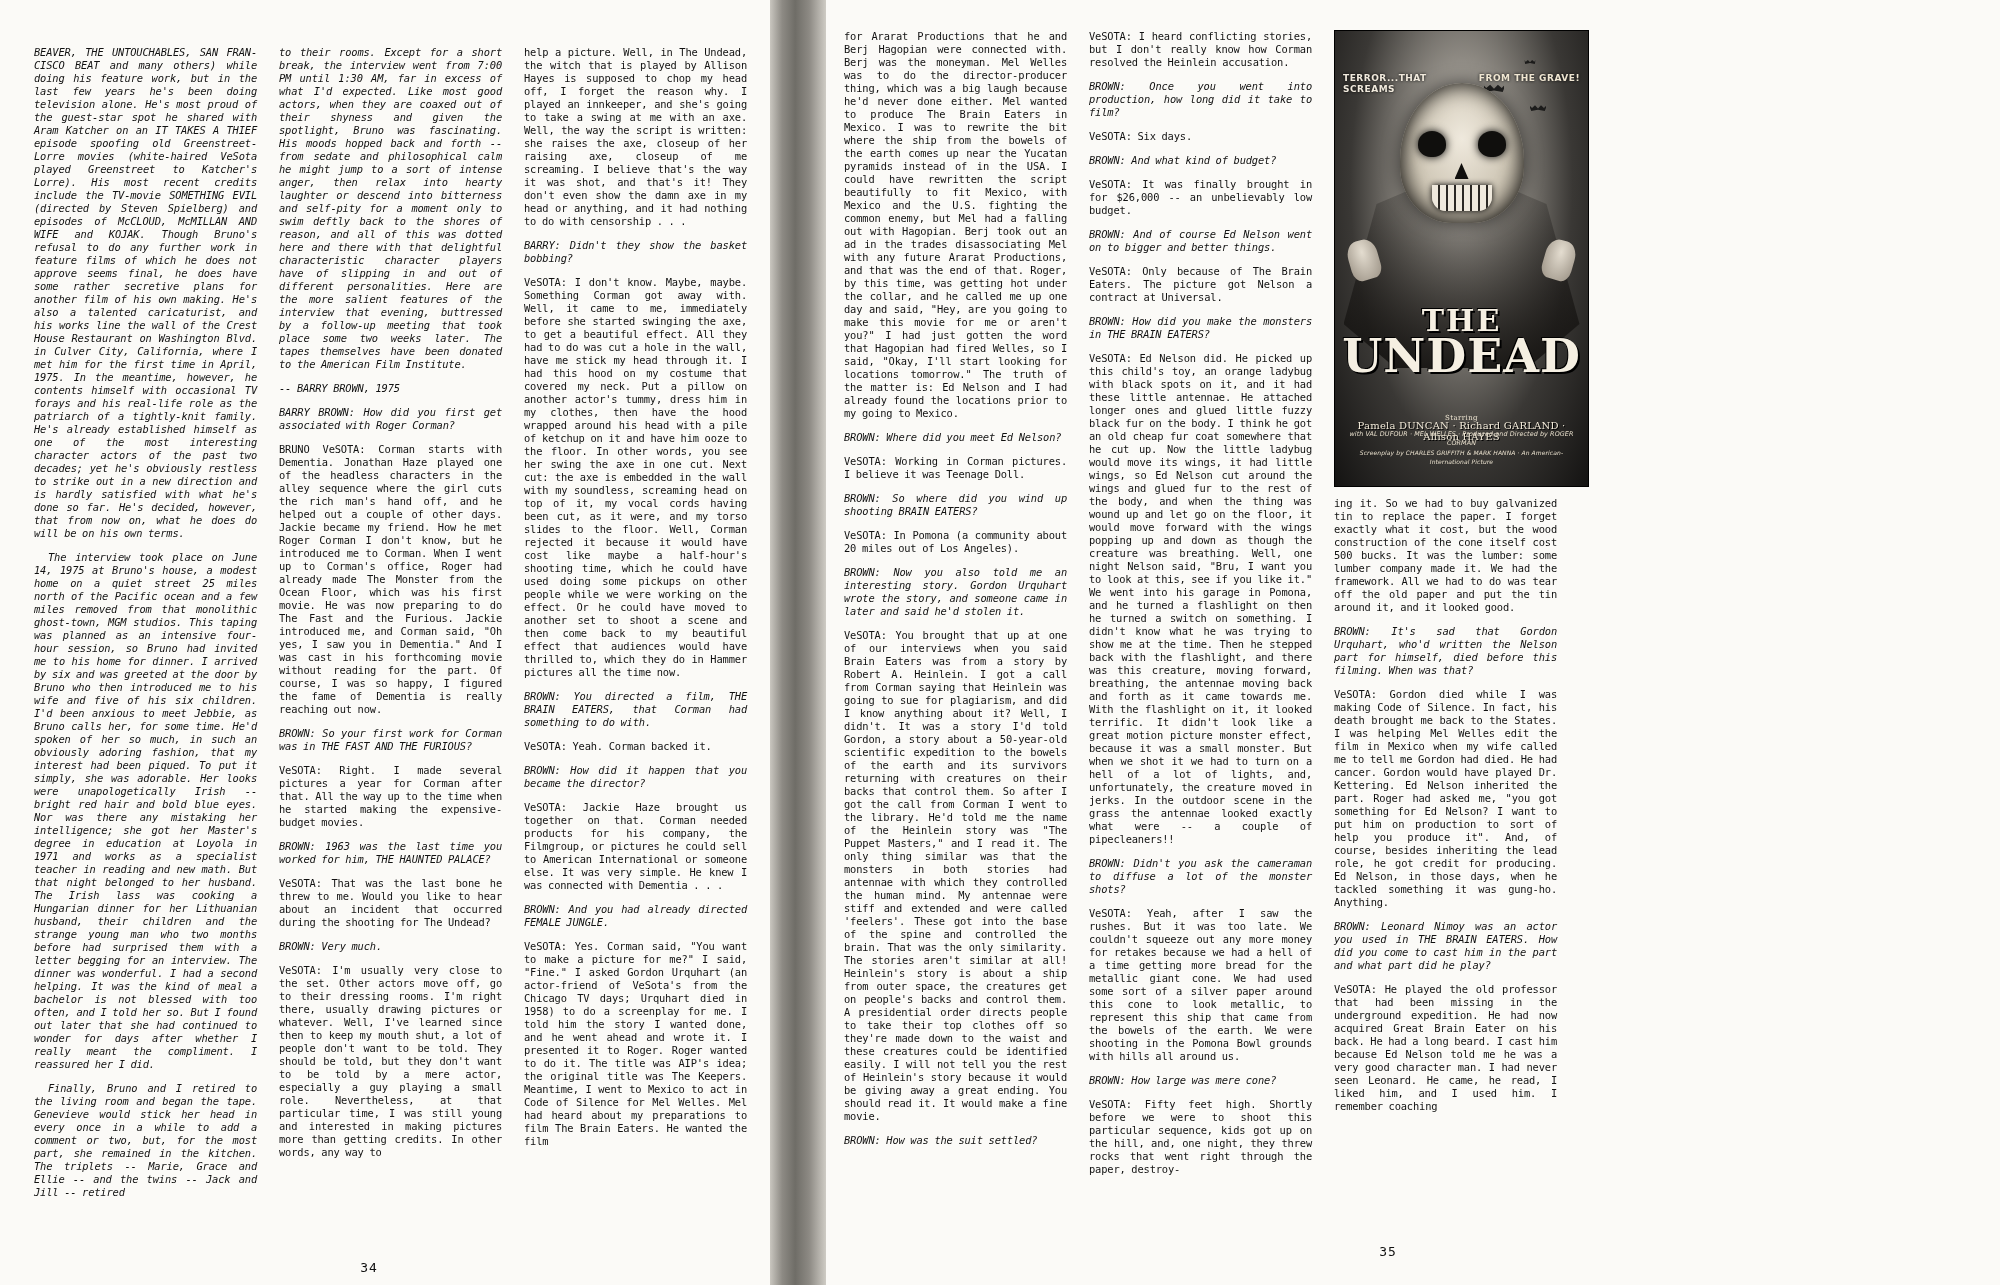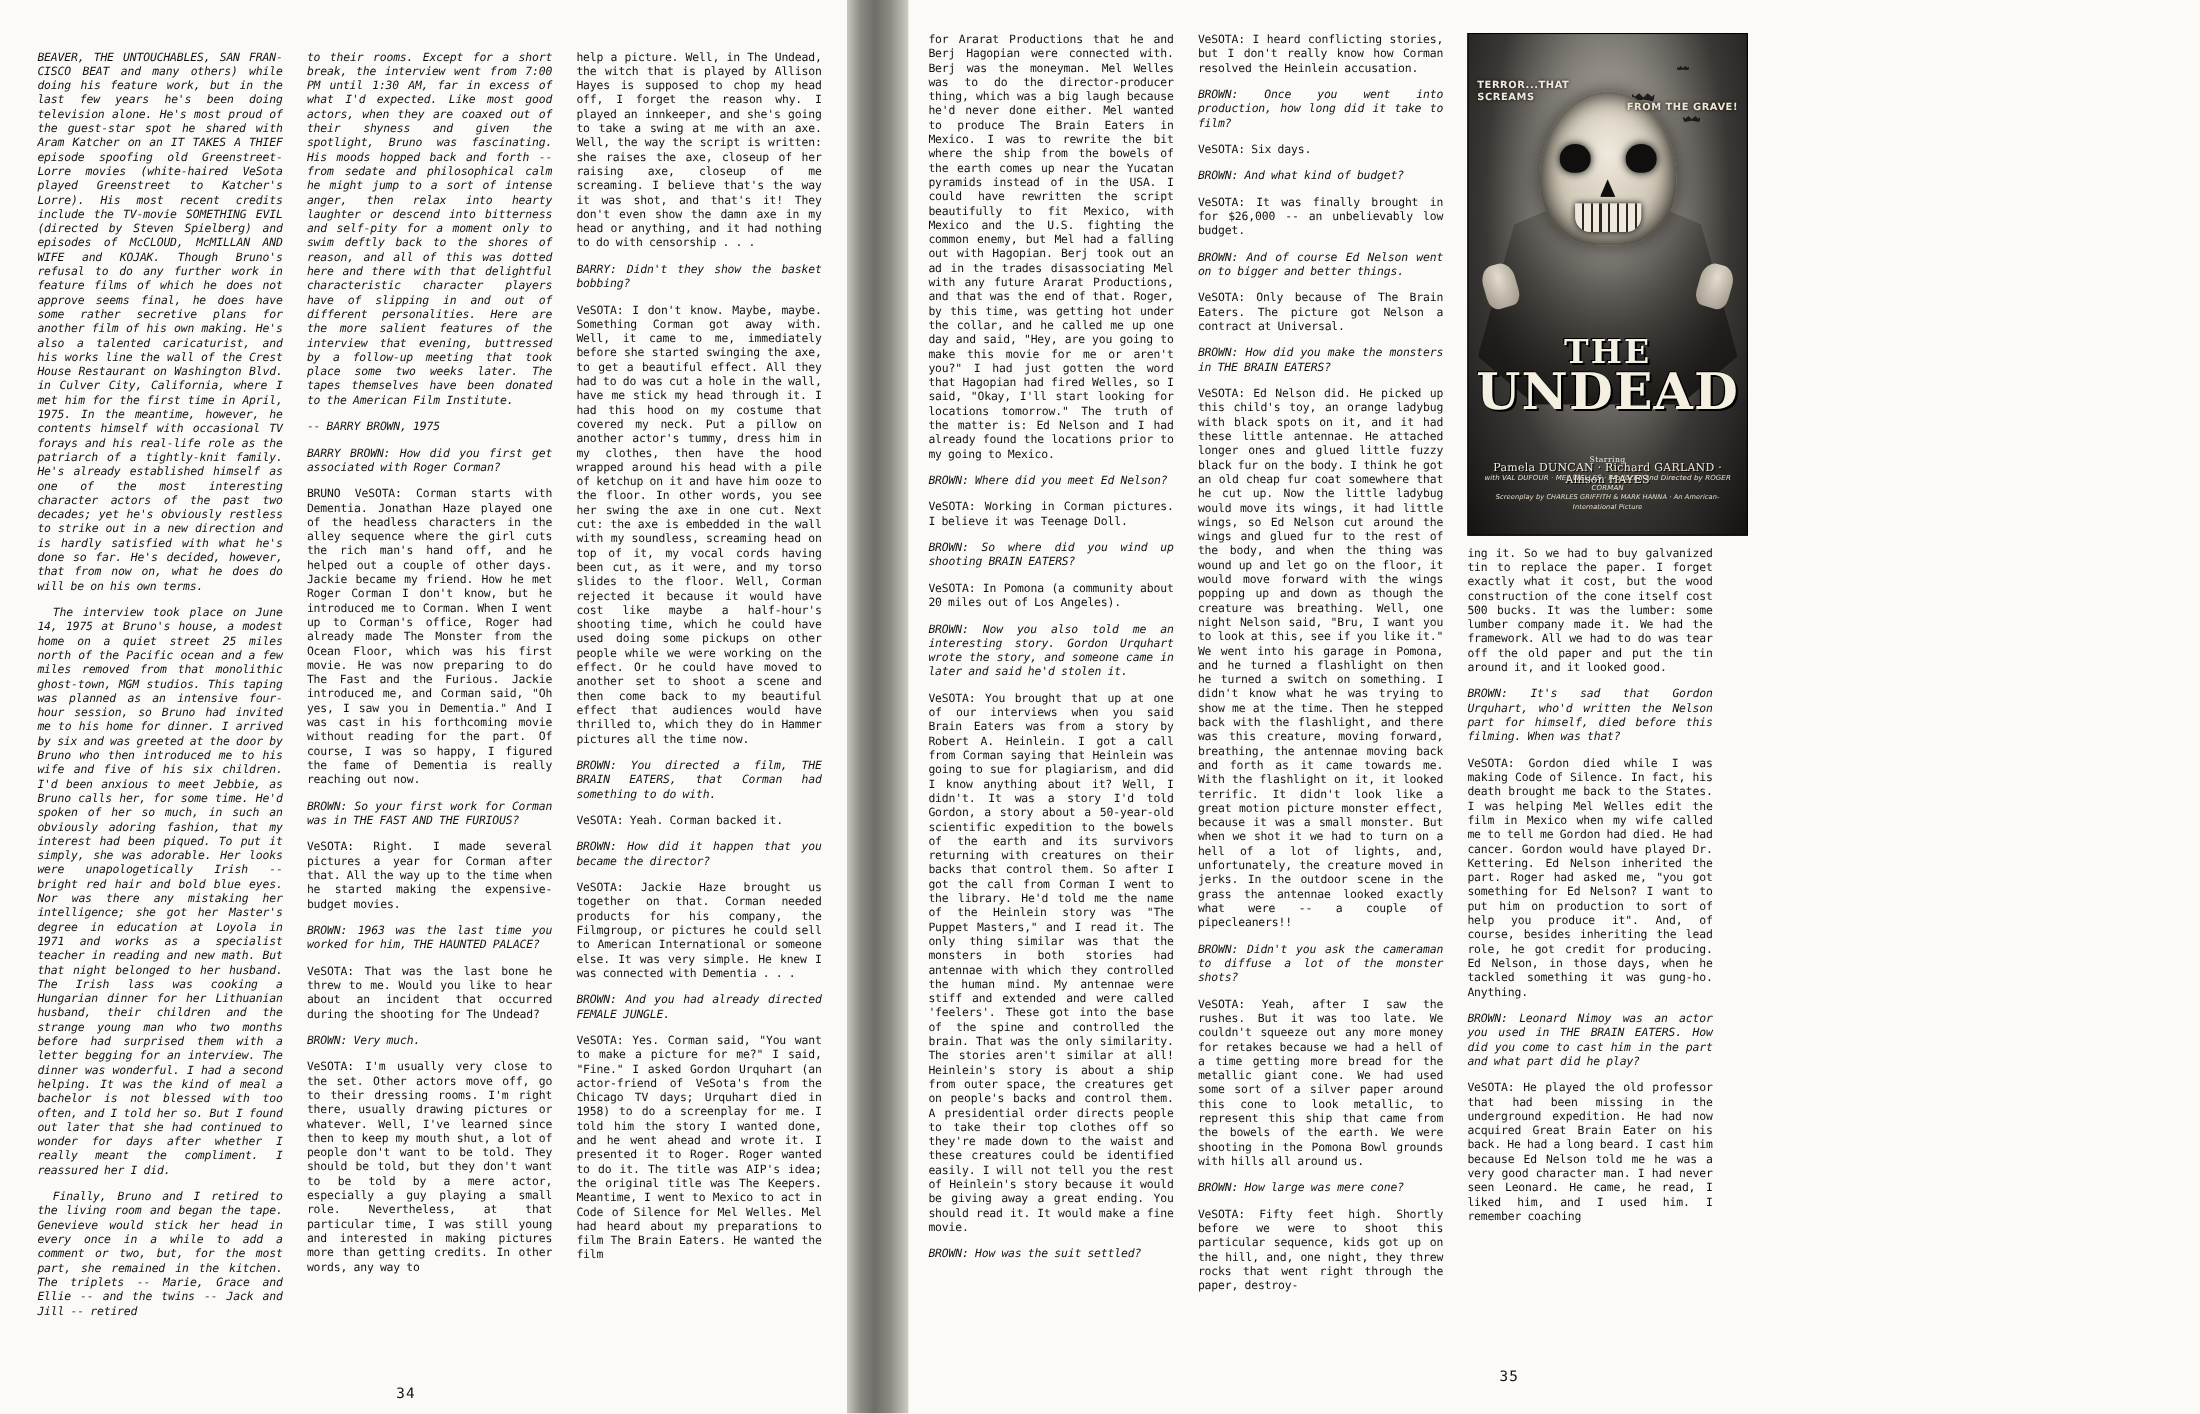--- a/index.html
+++ b/index.html
@@ -62,21 +62,21 @@
     letter-spacing: -0.15px;
     word-spacing: -0.4px;
   }
   .it { font-style: italic; }
   .indent { text-indent: 14px; }
   .spk { font-style: italic; }
   .pagenum {
     position: absolute;
     bottom: 26px;
     width: 100%;
-    left: 0;
+    left: 16px;
     text-align: center;
     font-family: "DejaVu Sans Mono", monospace;
     font-size: 13px;
     color: #111;
     letter-spacing: 1px;
   }
   .pagenum-l { left: -16px; }
   
   .poster {
     width: 253px;
@@ -104,21 +104,20 @@
     color: #f0e9dc;
     letter-spacing: 0.5px;
     text-align: left;
     text-shadow: 0 0 3px #000;
     line-height: 11px;
   }
   .poster-top-text .right {
     float: right;
     text-align: right;
     color: #efe6d2;
-    margin-top: 20px;
   }
   .bat {
     position: absolute;
     width: 22px;
     height: 9px;
     background:
       radial-gradient(circle at 50% 100%, #111 0 40%, transparent 41%),
       linear-gradient(to right, transparent 0 8%, #111 9% 91%, transparent 92%);
     clip-path: polygon(0% 10%, 18% 55%, 34% 22%, 50% 62%, 66% 22%, 82% 55%, 100% 10%, 86% 95%, 50% 80%, 14% 95%);
     opacity: .85;

